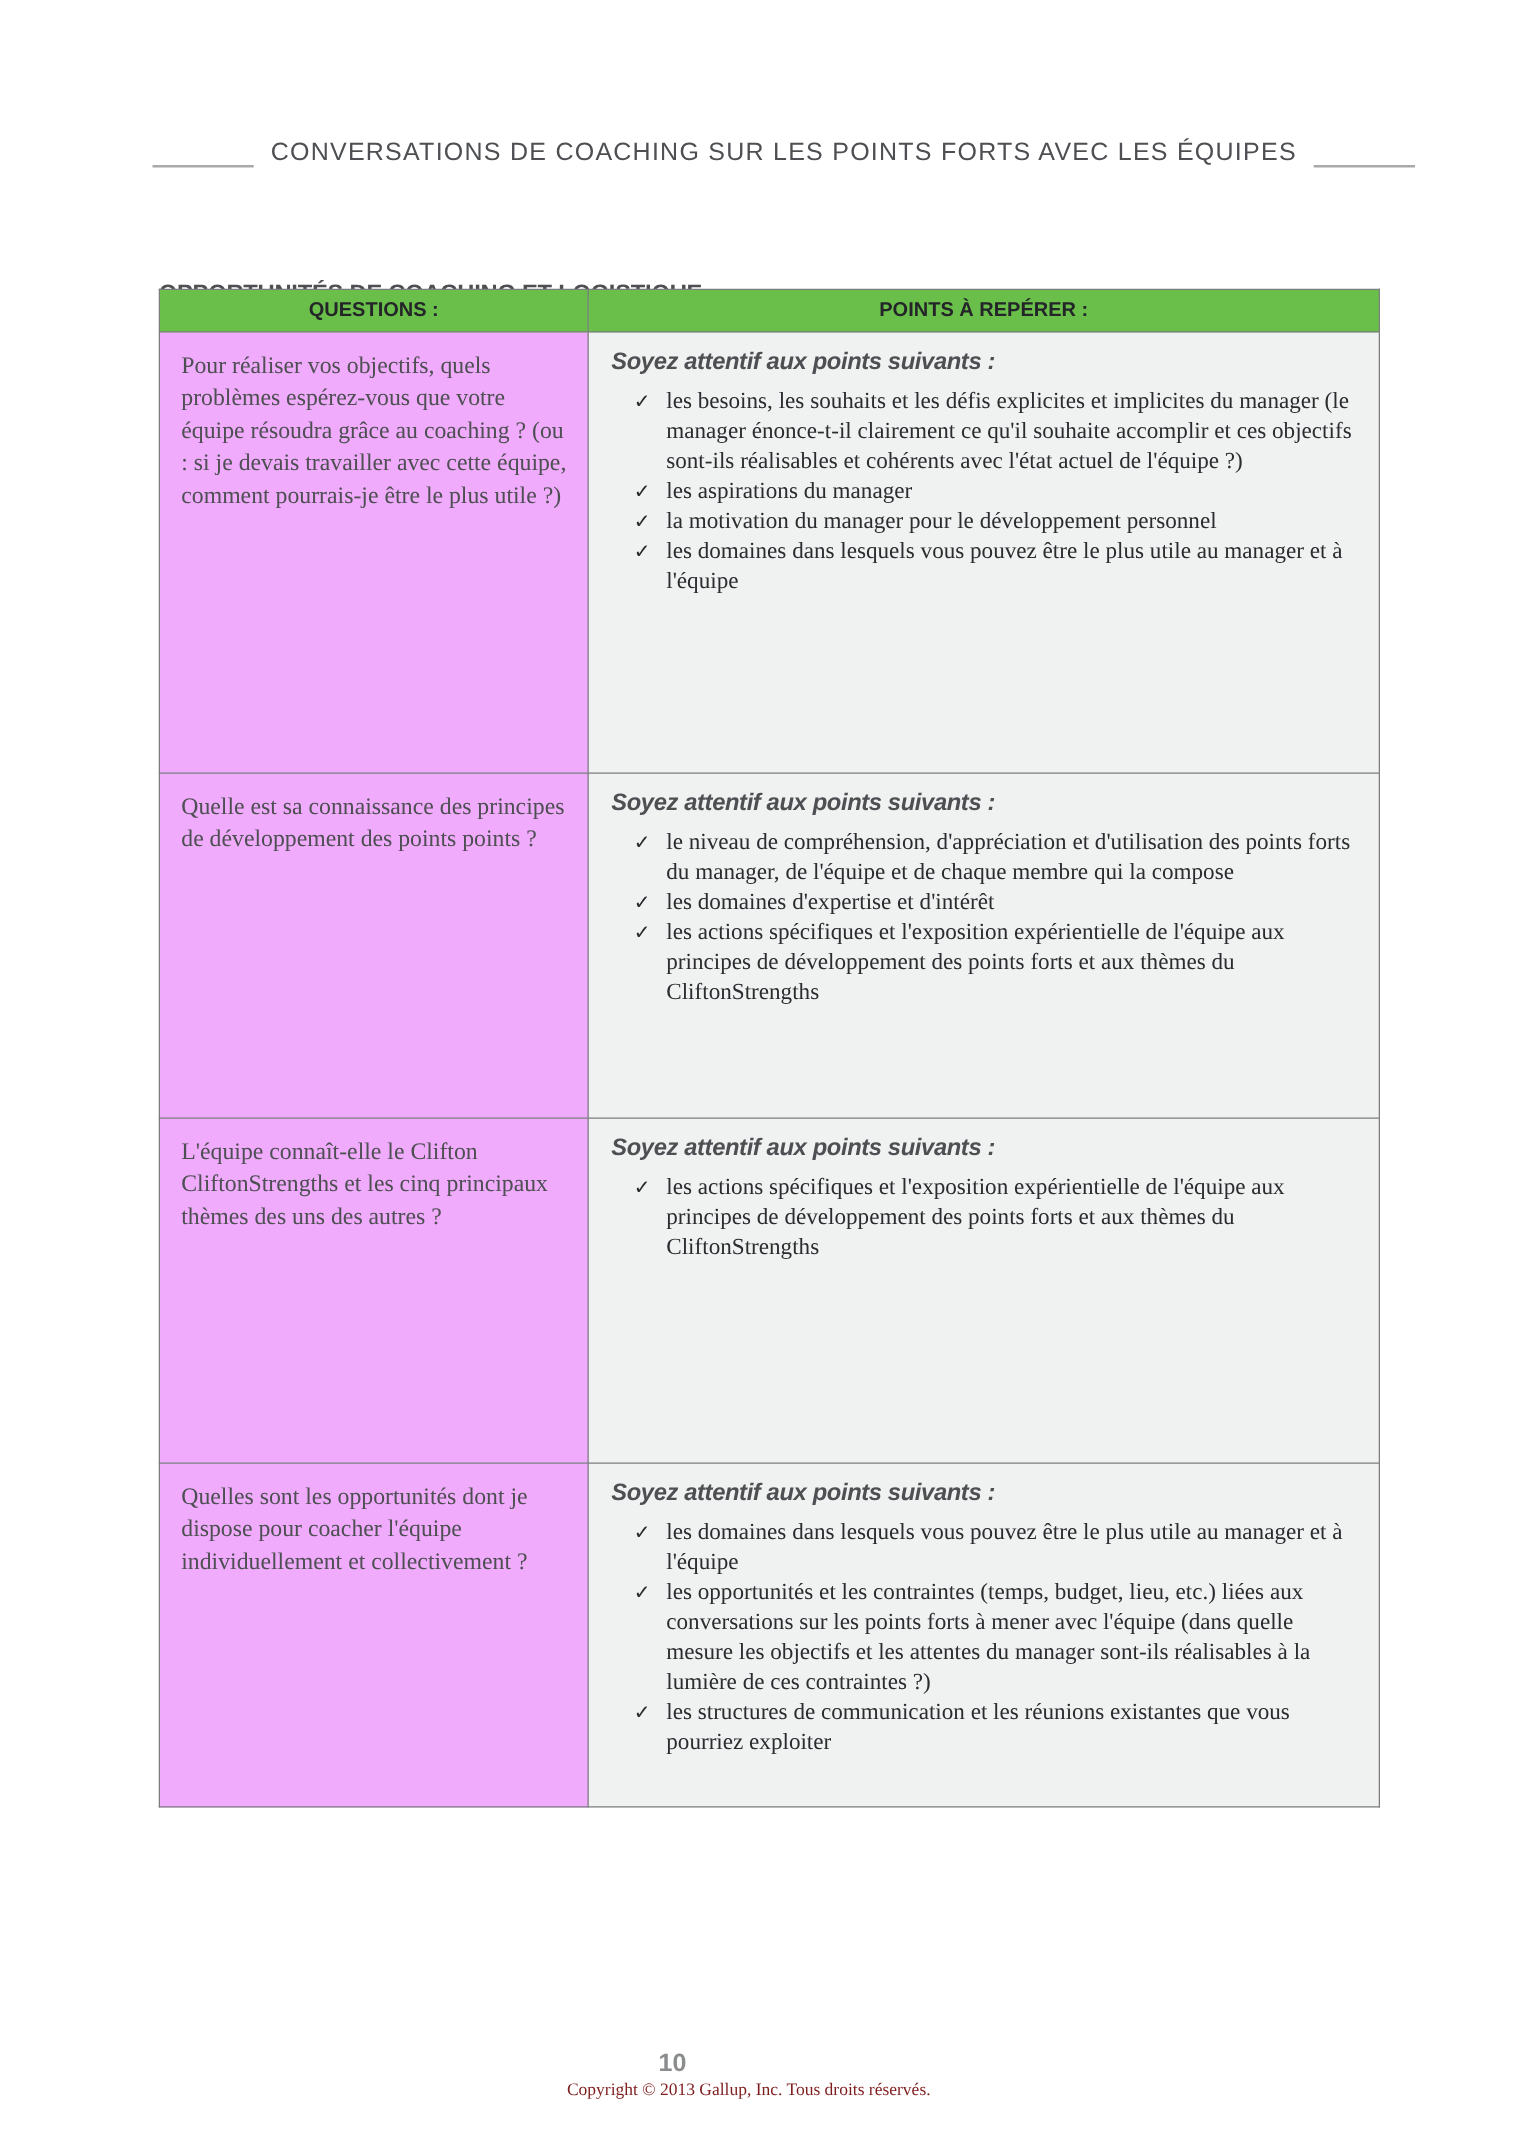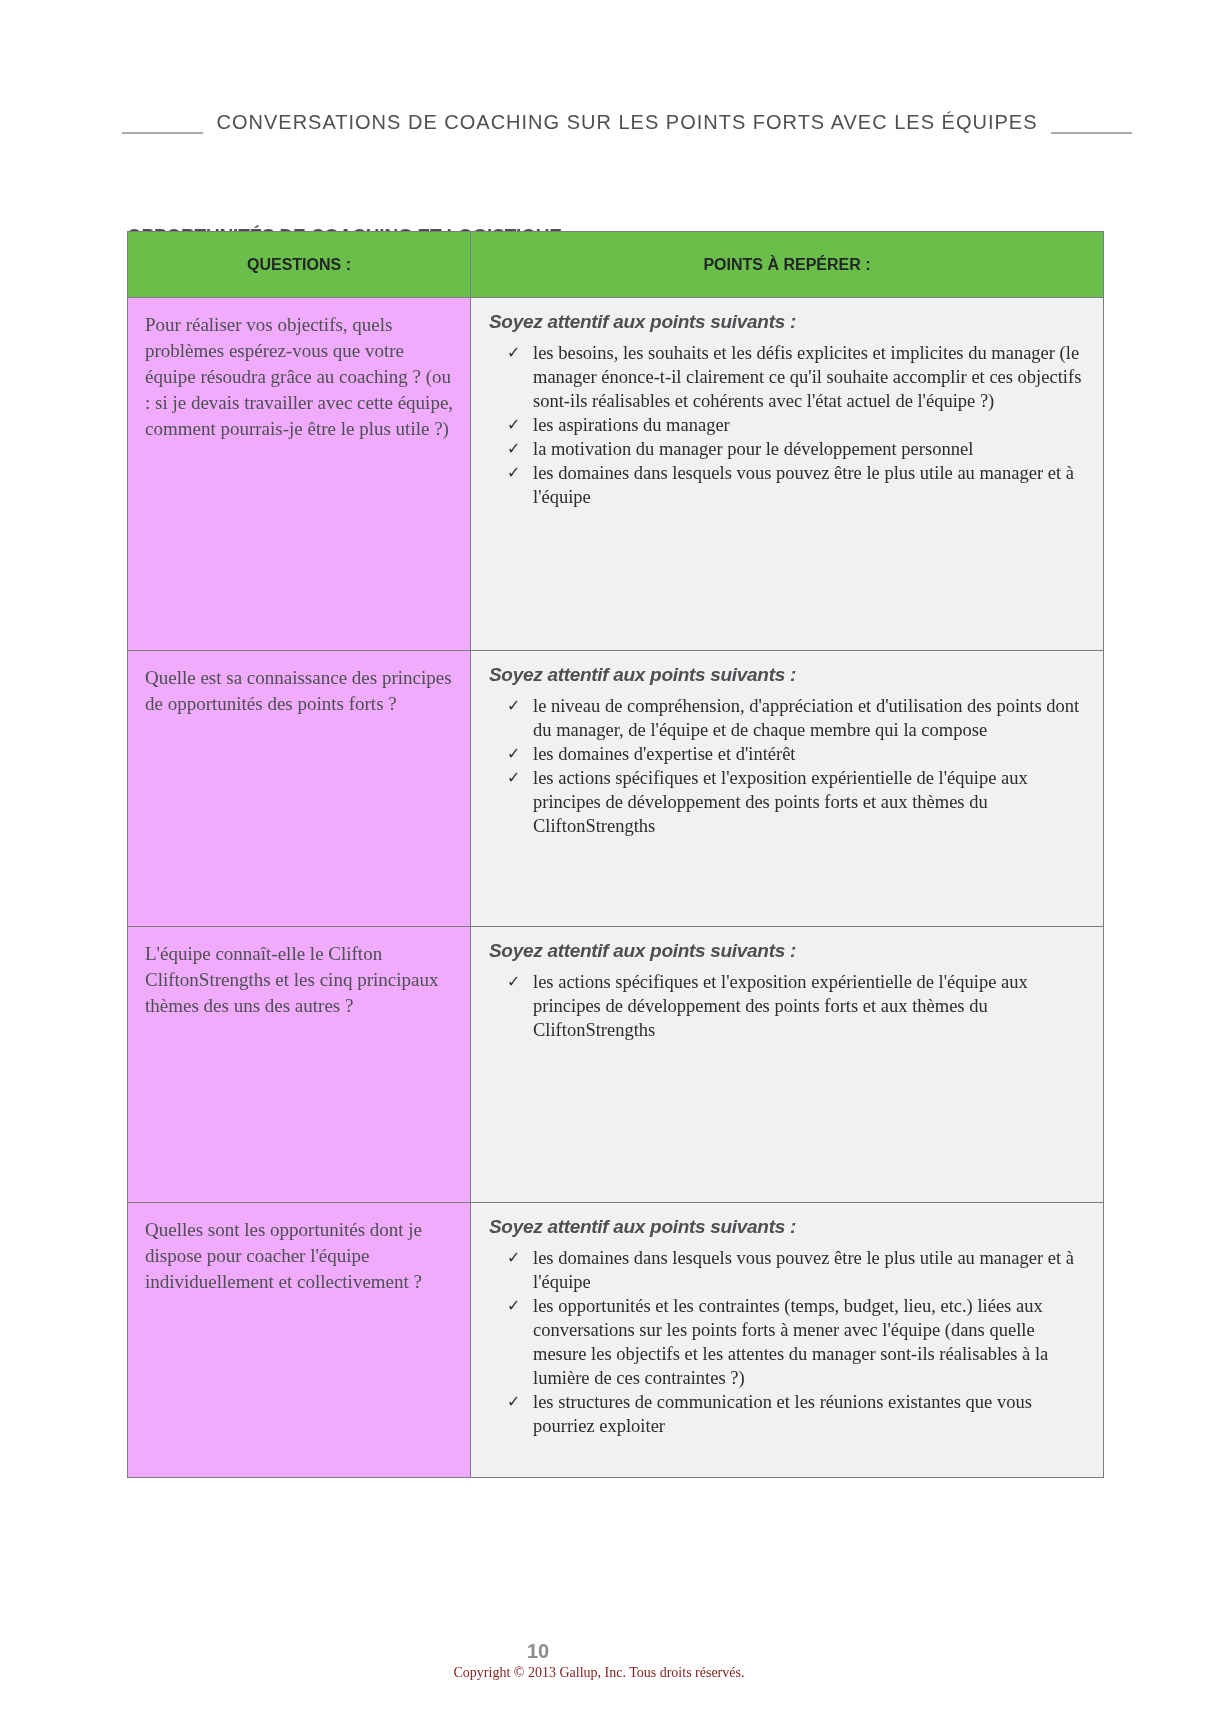--- a/index.html
+++ b/index.html
@@ -20,21 +20,21 @@
     font-family: "Liberation Sans", sans-serif; font-weight: bold; font-size: 19px;
     color: #4d4f52; letter-spacing: -0.2px; margin-top: 32px;
   }
 
   table.grid {
     position: absolute; top: 231px; left: 127px; width: 976px;
     border-collapse: collapse; table-layout: fixed;
   }
   table.grid th, table.grid td { border: 1.5px solid #7b7d80; vertical-align: top; }
   table.grid th {
-    background: #6abf4b; height: 33px; padding: 16px;
+    background: #6abf4b; height: 33px; padding: 0;
     font-family: "Liberation Sans", sans-serif; font-weight: bold; font-size: 16px;
     color: #232528; text-align: center; vertical-align: middle;
   }
   col.c1 { width: 343px; }
   col.c2 { width: 633px; }
 
   td.q {
     background: #f0abfc; padding: 14px 16px 0 17px;
     font-family: "Liberation Serif", serif; font-size: 19px; line-height: 26px; color: #4d4f52;
   }
@@ -96,25 +96,25 @@
         <div class="lead">Soyez attentif aux points suivants :</div>
         <ul class="checks">
           <li><span class="chk">✓</span><span>les besoins, les souhaits et les défis explicites et implicites du manager (le manager énonce-t-il clairement ce qu'il souhaite accomplir et ces objectifs sont-ils réalisables et cohérents avec l'état actuel de l'équipe ?)</span></li>
           <li><span class="chk">✓</span><span>les aspirations du manager</span></li>
           <li><span class="chk">✓</span><span>la motivation du manager pour le développement personnel</span></li>
           <li><span class="chk">✓</span><span>les domaines dans lesquels vous pouvez être le plus utile au manager et à l'équipe</span></li>
         </ul>
       </td>
     </tr>
     <tr class="r2">
-      <td class="q">Quelle est sa connaissance des principes de opportunités des points forts ?</td>
+      <td class="q">Quelle est sa connaissance des principes de développement des points points ?</td>
       <td class="p">
         <div class="lead">Soyez attentif aux points suivants :</div>
         <ul class="checks">
-          <li><span class="chk">✓</span><span>le niveau de compréhension, d'appréciation et d'utilisation des points dont du manager, de l'équipe et de chaque membre qui la compose</span></li>
+          <li><span class="chk">✓</span><span>le niveau de compréhension, d'appréciation et d'utilisation des points forts du manager, de l'équipe et de chaque membre qui la compose</span></li>
           <li><span class="chk">✓</span><span>les domaines d'expertise et d'intérêt</span></li>
           <li><span class="chk">✓</span><span>les actions spécifiques et l'exposition expérientielle de l'équipe aux principes de développement des points forts et aux thèmes du CliftonStrengths</span></li>
         </ul>
       </td>
     </tr>
     <tr class="r3">
       <td class="q">L'équipe connaît-elle le Clifton CliftonStrengths et les cinq principaux thèmes des uns des autres ?</td>
       <td class="p">
         <div class="lead">Soyez attentif aux points suivants :</div>
         <ul class="checks">

